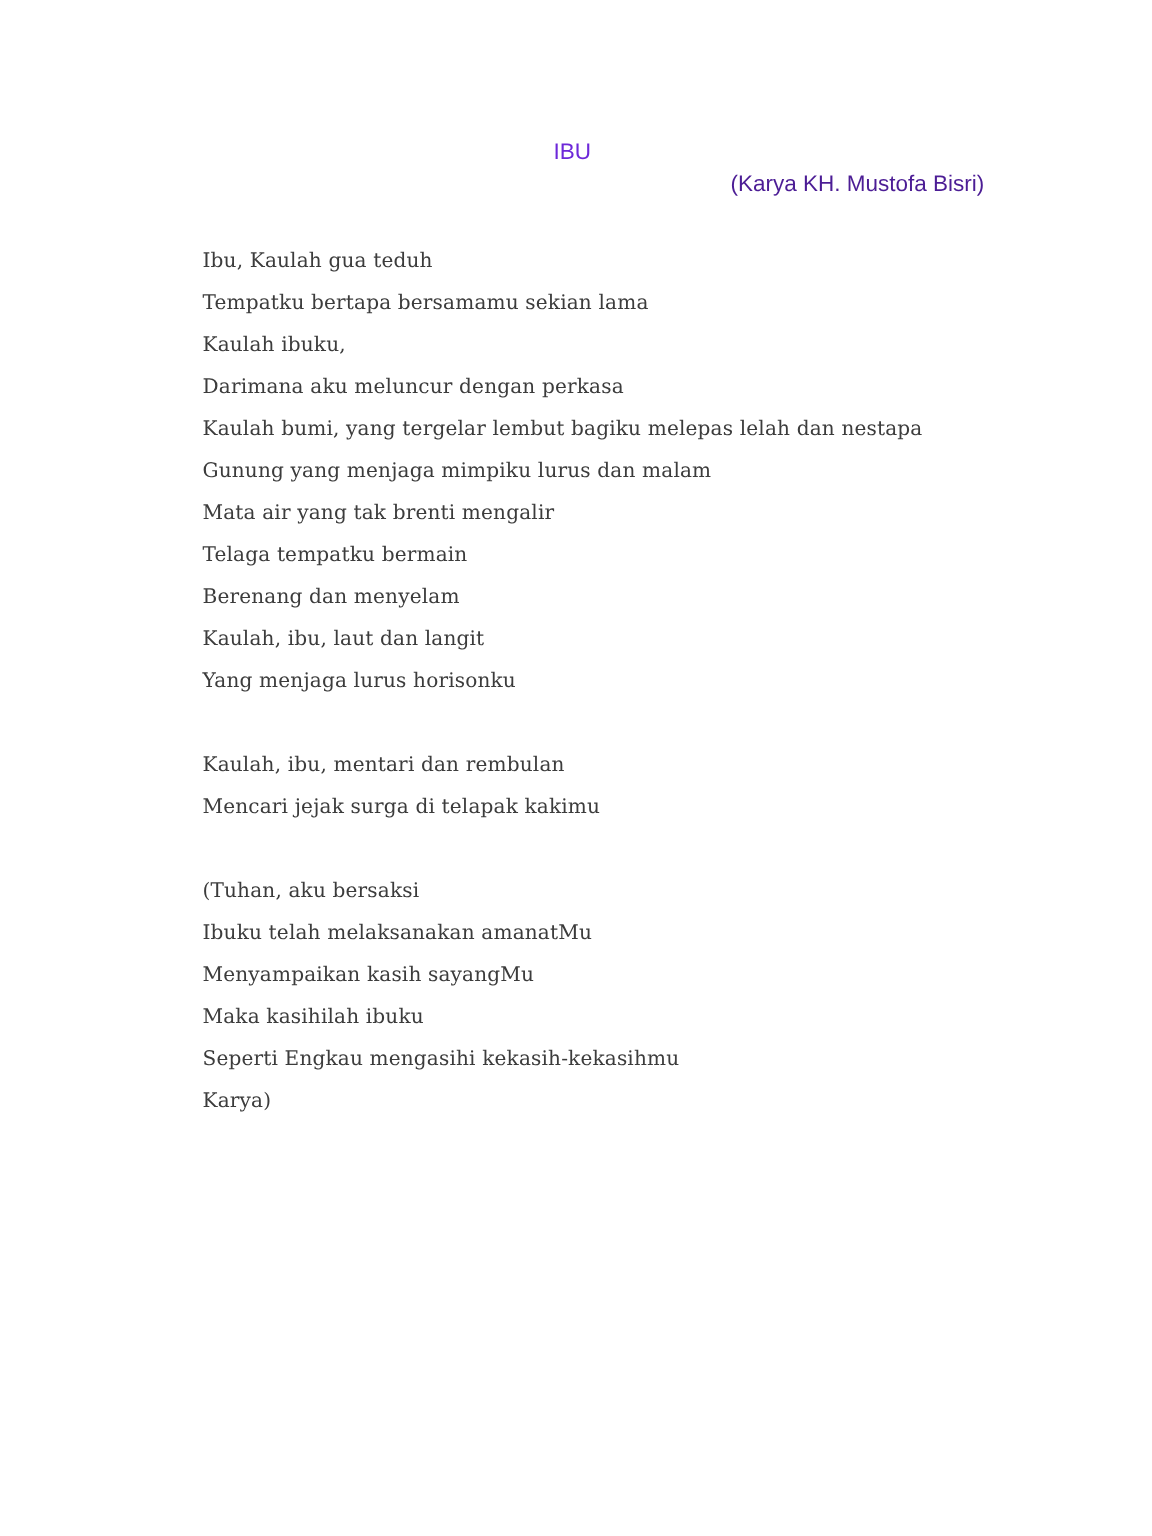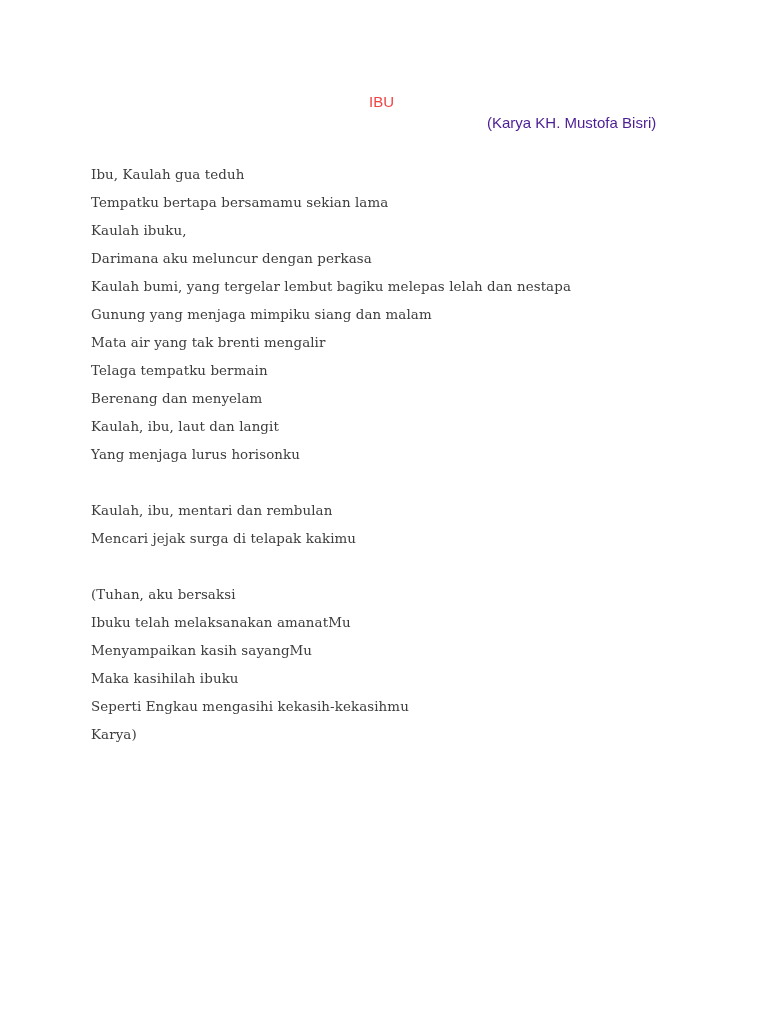--- a/index.html
+++ b/index.html
@@ -18,21 +18,21 @@
       left: 0; top: 0;
       width: 768px; height: 1024px;
       background: #ffffff;
     }
     .title {
       position: absolute;
       left: 369px;
       top: 93px;
       font-family: "Liberation Sans", sans-serif;
       font-size: 15px;
-      color: #ef4444;
+      color: #6d28d9;
       margin: 0;
       font-weight: normal;
     }
     .author {
       position: absolute;
       left: 487px;
       top: 114px;
       font-family: "Liberation Sans", sans-serif;
       font-size: 15px;
       color: #4c1d95;
@@ -47,37 +47,38 @@
       color: #3c3c3c;
       letter-spacing: 0.1px;
     }
     .stanza {
       margin: 0 0 28px 0;
     }
     .line {
       height: 28px;
       line-height: 20px;
       white-space: nowrap;
+      margin-left: 44px;
     }
   </style>
 </head>
 <body>
 
 <div class="page">
   <h1 class="title">IBU</h1>
   <p class="author">(Karya KH. Mustofa Bisri)</p>
 
   <div class="poem">
     <div class="stanza">
       <div class="line">Ibu, Kaulah gua teduh</div>
       <div class="line">Tempatku bertapa bersamamu sekian lama</div>
       <div class="line">Kaulah ibuku,</div>
       <div class="line">Darimana aku meluncur dengan perkasa</div>
       <div class="line">Kaulah bumi, yang tergelar lembut bagiku melepas lelah dan nestapa</div>
-      <div class="line">Gunung yang menjaga mimpiku siang dan malam</div>
+      <div class="line">Gunung yang menjaga mimpiku lurus dan malam</div>
       <div class="line">Mata air yang tak brenti mengalir</div>
       <div class="line">Telaga tempatku bermain</div>
       <div class="line">Berenang dan menyelam</div>
       <div class="line">Kaulah, ibu, laut dan langit</div>
       <div class="line">Yang menjaga lurus horisonku</div>
     </div>
 
     <div class="stanza">
       <div class="line">Kaulah, ibu, mentari dan rembulan</div>
       <div class="line">Mencari jejak surga di telapak kakimu</div>

